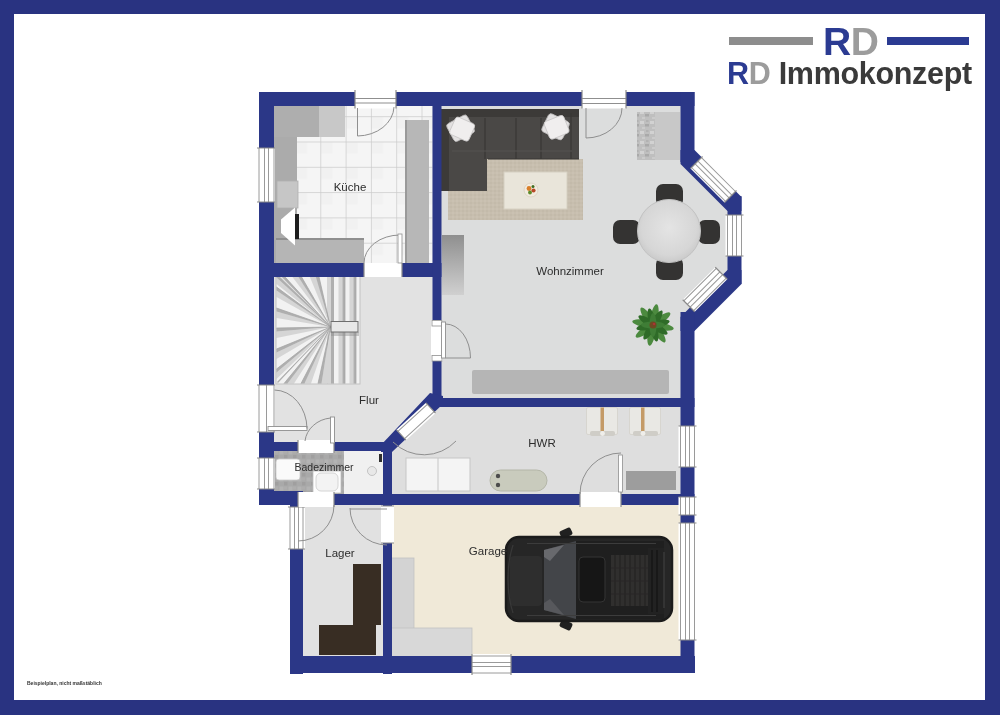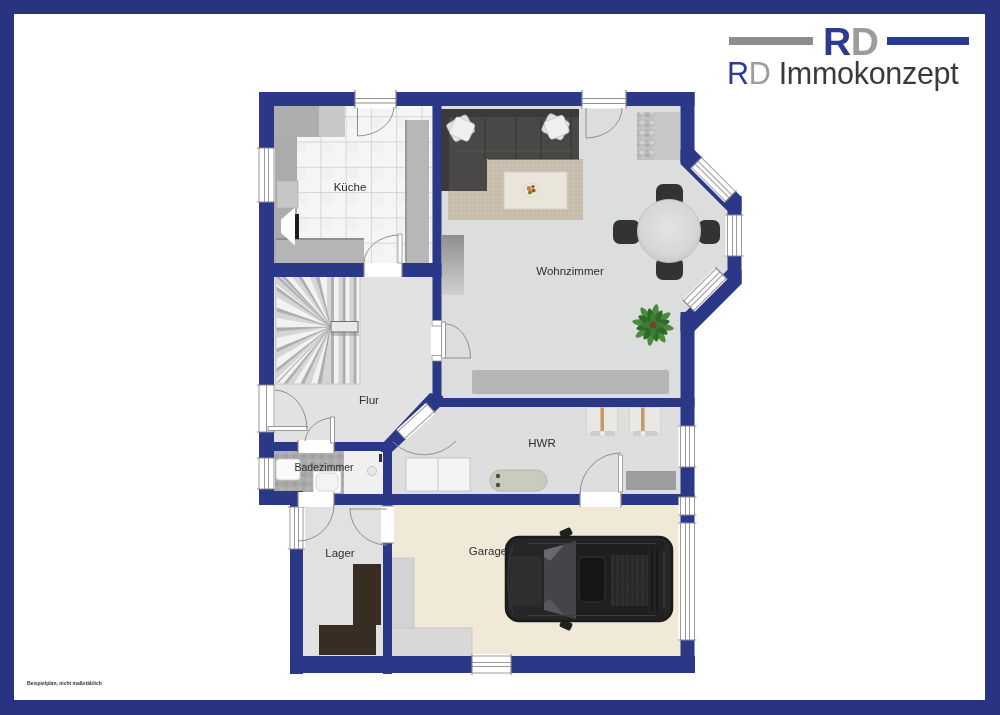--- a/index.html
+++ b/index.html
@@ -13,21 +13,21 @@
 <body>
 
 <div id="page"></div>
 
 <div class="logo" style="left:729px;top:37px;width:84px;height:8px;background:#8d8d8d;"></div>
 
 <div class="logo" style="left:887px;top:37px;width:82px;height:8px;background:#2b3b92;"></div>
 
 <div class="logo" style="left:823px;top:23px;font-size:39px;font-weight:bold;letter-spacing:-0.5px;line-height:38px;"><span style="color:#2b3b92;">R</span><span style="color:#9c9c9c;">D</span></div>
 
-<div class="logo" style="left:727px;top:58px;font-size:30.5px;font-weight:400;letter-spacing:-0.3px;line-height:30px;color:#3a3a3a;white-space:nowrap;"><span style="color:#2b3b92;">R</span><span style="color:#9c9c9c;">D</span> Immokonzept</div>
+<div class="logo" style="left:727px;top:58px;font-size:30.5px;font-weight:700;letter-spacing:-0.3px;line-height:30px;color:#3a3a3a;white-space:nowrap;"><span style="color:#2b3b92;">R</span><span style="color:#9c9c9c;">D</span> Immokonzept</div>
 
 <div style="position:absolute;left:27px;top:680px;font-size:5px;font-weight:bold;color:#333;">Beispielplan, nicht maßstäblich</div>
 
 <svg id="plan" width="1000" height="715" viewBox="0 0 1000 715">
 <defs>
   <pattern id="tiles" width="25.3" height="25.3" patternUnits="userSpaceOnUse" patternTransform="translate(16.7,15.0)">
     <rect width="25.3" height="25.3" fill="#f5f5f5"></rect>
     <rect x="1" y="1" width="11" height="11" fill="#f1f1f1"></rect>
     <path d="M0,0H25.3M0,0V25.3" stroke="#cbcbcb" stroke-width="1.4" fill="none"></path>
   </pattern>

